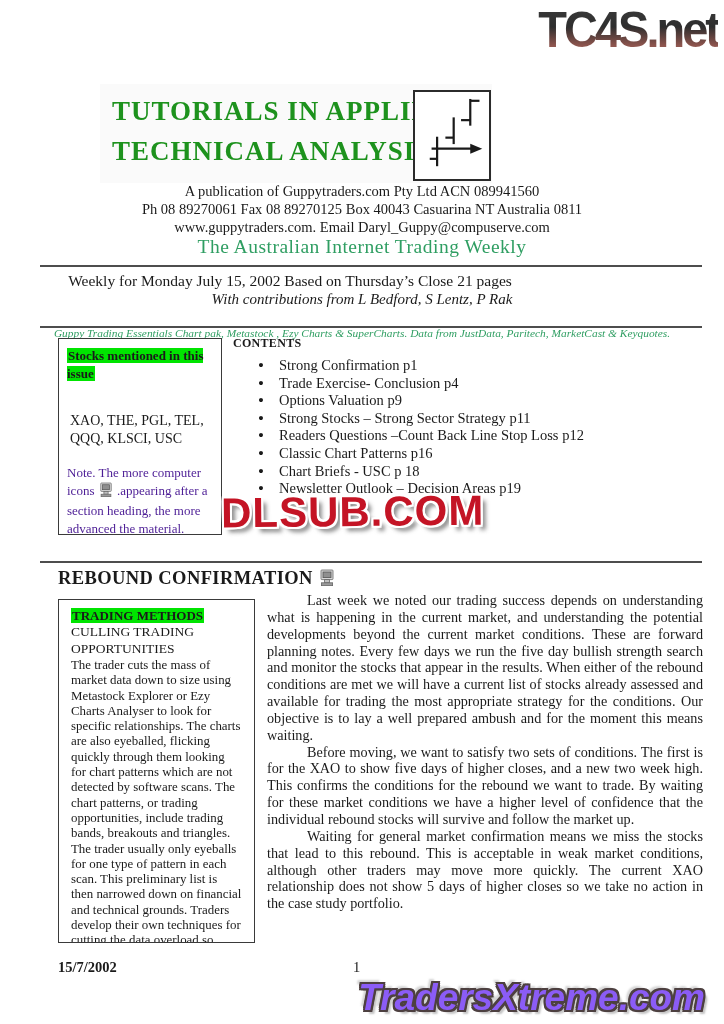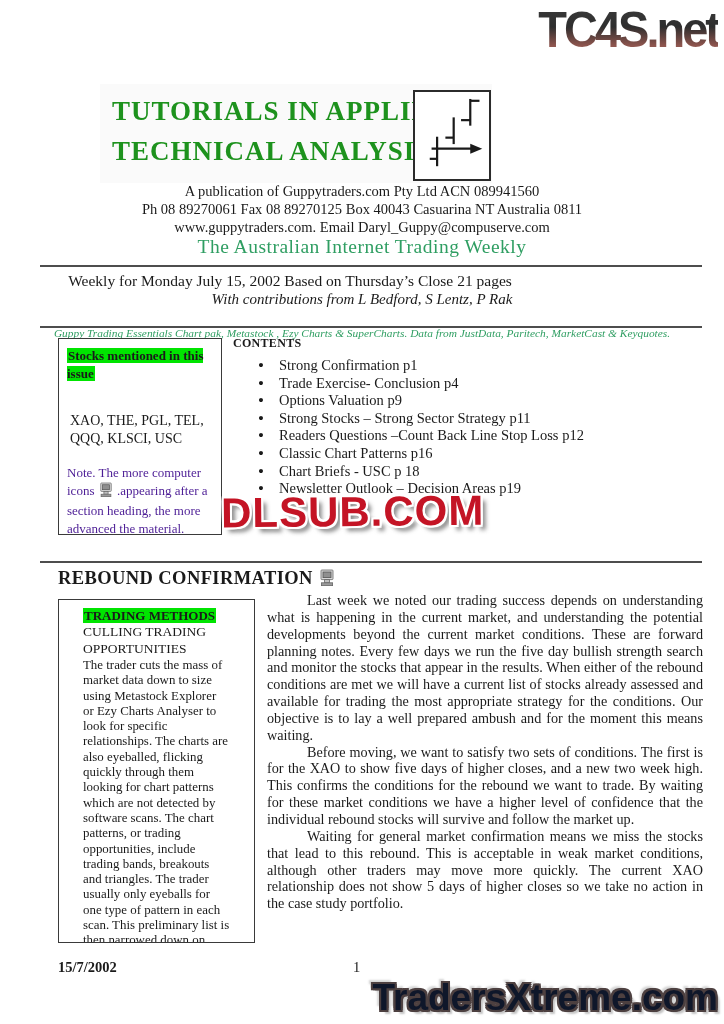--- a/index.html
+++ b/index.html
@@ -61,39 +61,39 @@
             font-size:42px;letter-spacing:1px;line-height:1.1;color:#c41425;
             transform:rotate(-.6deg);white-space:nowrap;
             text-shadow:-2px -2px 0 #fff,2px -2px 0 #fff,-2px 2px 0 #fff,2px 2px 0 #fff,
                         0 -2px 0 #fff,0 2px 0 #fff,-2px 0 0 #fff,2px 0 0 #fff,
                         5px 5px 4px rgba(70,70,70,.65);}
 
   
   .article-head{position:absolute;left:58px;top:568px;font-weight:bold;font-size:18.5px;
                 letter-spacing:.4px;white-space:nowrap;}
   .methods-box{position:absolute;left:58px;top:599px;width:197px;height:344px;
-               border:1.4px solid #3a3a3a;background:#fff;padding:6px 24px;box-sizing:border-box;
+               border:1.4px solid #3a3a3a;background:#fff;padding:6px 12px;box-sizing:border-box;
                overflow:hidden;}
   .methods-sub{font-size:13.5px;line-height:16.5px;}
   .methods-body{font-size:12.9px;line-height:15.3px;margin-top:1px;}
 
   .body-col{position:absolute;left:267px;top:592px;width:436px;}
   .body-col p{margin:0;font-size:14.2px;line-height:16.85px;text-align:justify;
               text-indent:40px;}
 
   
   .foot-date{position:absolute;left:58px;top:959px;font-weight:bold;font-size:14.5px;}
   .foot-page{position:absolute;left:353px;top:959px;font-size:14.5px;}
 
-  .wm-tx{position:absolute;right:6px;top:977px;
+  .wm-tx{position:absolute;right:19px;top:977px;
          font-family:"Liberation Sans",sans-serif;font-weight:bold;
-         font-size:37px;letter-spacing:0;color:#0f172a;white-space:nowrap;
+         font-size:37px;letter-spacing:0;color:#8b5cf6;white-space:nowrap;
          text-shadow:-2px -2px 0 #4d4040,2px -2px 0 #4d4040,-2px 2px 0 #4d4040,2px 2px 0 #4d4040,
                      0 -2px 0 #4d4040,0 2px 0 #4d4040,-2px 0 0 #4d4040,2px 0 0 #4d4040,
-                     -4px -4px 2px rgba(210,210,210,.9),4px 4px 2px rgba(190,190,190,.9);}
+                     -4px -4px 2px rgba(210,210,210,.9),4px 4px 2px rgba(190,190,190,.9);font-style:italic;}
 </style>
 </head>
 <body>
 
 <div class="page">
 
   <div class="tc4s">TC4S.net</div>
 
   <div class="masthead">
     <div class="title-line l1">TUTORIALS IN APPLIED</div>

